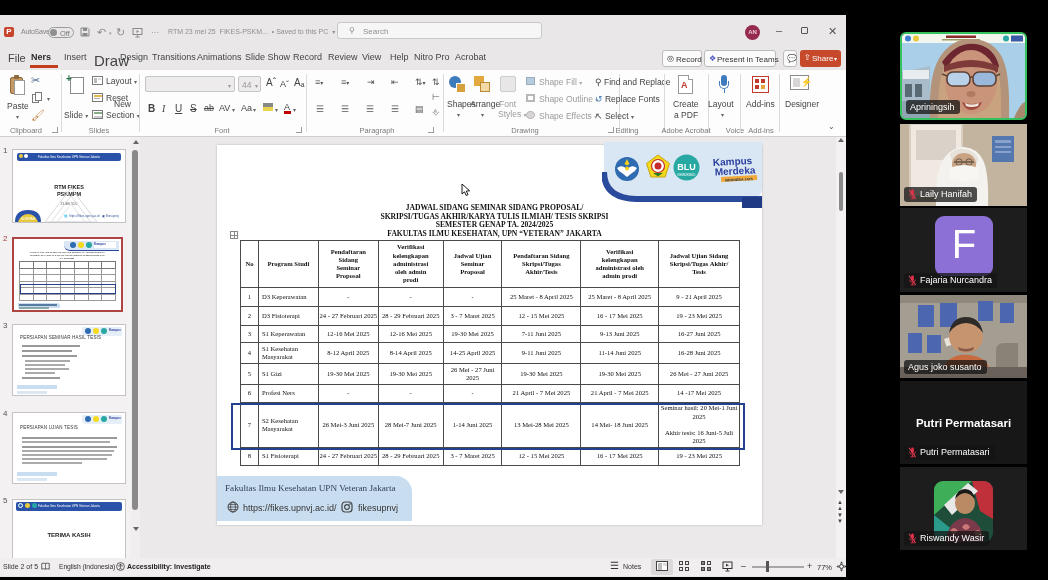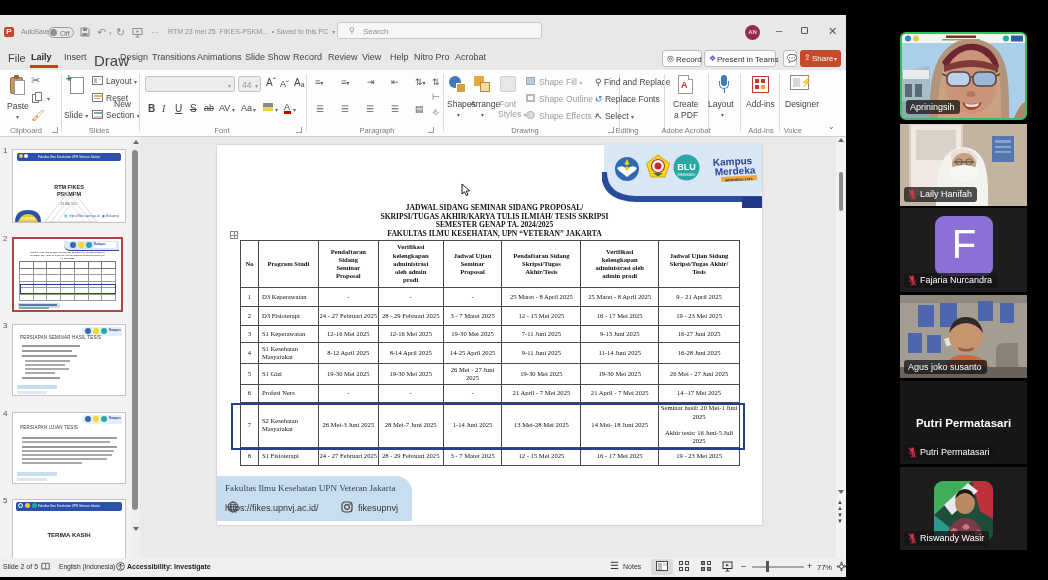--- a/index.html
+++ b/index.html
@@ -64,21 +64,21 @@
         <span style="position:absolute;left:11px;top:3px;color:#8e8e8e;font-size:8px">⚲</span>
         <span style="position:absolute;left:25px;top:4px;color:#8e8e8e;font-size:8px">Search</span>
       </div>
       <div class="abs" style="left:745px;top:10px;width:15px;height:15px;border-radius:50%;background:#96294e;color:#e9c7d2;font-size:6px;font-weight:bold;text-align:center;line-height:15px">AN</div>
       <div class="abs" style="left:776px;top:9px;color:#555;font-size:11px">–</div>
       <div class="abs" style="left:801px;top:12px;width:7px;height:7px;border:1px solid #555;border-radius:1px"></div>
       <div class="abs" style="left:828px;top:10px;color:#555;font-size:11px">✕</div>
     </div>
     <div id="tabsrow">
       <div class="abs" style="top:6px;left:8px;font-size:11px;color:#444">File</div>
-      <div class="abs" style="top:6px;left:31px;font-size:9px;color:#2b2b2b;font-weight:bold">Laily</div>
+      <div class="abs" style="top:6px;left:31px;font-size:9px;color:#2b2b2b;font-weight:bold">Ners</div>
       <div class="abs" style="top:19px;left:30px;width:28px;height:2.5px;background:#c43e1c"></div>
       <div class="abs" style="top:6px;left:64px;font-size:9px;color:#444">Insert</div>
       <div class="abs" style="top:6px;left:94px;font-size:15px;color:#444">Draw</div>
       <div class="abs" style="top:6px;left:120px;font-size:9px;color:#444">Design</div>
       <div class="abs" style="top:6px;left:152px;font-size:9px;color:#444">Transitions</div>
       <div class="abs" style="top:6px;left:197px;font-size:9px;color:#444">Animations</div>
       <div class="abs" style="top:6px;left:245px;font-size:9px;color:#444">Slide Show</div>
       <div class="abs" style="top:6px;left:293px;font-size:9px;color:#444">Record</div>
       <div class="abs" style="top:6px;left:328px;font-size:9px;color:#444">Review</div>
       <div class="abs" style="top:6px;left:362px;font-size:9px;color:#444">View</div>
@@ -229,21 +229,21 @@
       <div class="glabel" style="left:641px;">Adobe Acrobat</div>
       <div class="gsep" style="left:708px"></div>
 
       <div class="abs" style="left:718px;top:5px;width:12px;height:19px">
         <div class="abs" style="left:3px;top:0;width:6px;height:11px;background:#3e7bbd;border-radius:3px"></div>
         <div class="abs" style="left:1px;top:6px;width:10px;height:8px;border:1.5px solid #3e7bbd;border-top:none;border-radius:0 0 6px 6px"></div>
         <div class="abs" style="left:5.5px;top:14px;width:1.5px;height:4px;background:#3e7bbd"></div>
       </div>
       <div class="rtxt" style="left:708px;top:29px;">Layout</div>
       <div class="abs chev" style="left:721px;top:41px;">▾</div>
-      <div class="glabel" style="left:712px;text-align:right;">Voice</div>
+      <div class="glabel" style="left:690px;">Voice</div>
       <div class="gsep" style="left:740px"></div>
 
       <div class="abs" style="left:752px;top:6px;width:17px;height:17px;border:1.5px solid #c0392b">
         <div class="abs" style="left:2px;top:2px;width:4px;height:4px;background:#c0392b"></div>
         <div class="abs" style="left:8px;top:2px;width:4px;height:4px;background:#c0392b"></div>
         <div class="abs" style="left:2px;top:8px;width:4px;height:4px;background:#c0392b"></div>
         <div class="abs" style="left:8px;top:8px;width:4px;height:4px;background:#e8a33d"></div>
       </div>
       <div class="rtxt" style="left:746px;top:29px;">Add-ins</div>
       <div class="glabel" style="left:716px;">Add-ins</div>
@@ -544,21 +544,21 @@
 
         <div class="abs" style="left:0;top:331px;width:195px;height:45px;background:#c9ddf0;border-radius:0 16px 0 0"></div>
         <div class="abs" style="left:8px;top:338px;font-family:'Liberation Serif',serif;font-size:9.2px;color:#32425a;">Fakultas Ilmu Kesehatan UPN Veteran Jakarta</div>
         <svg class="abs" style="left:10px;top:356px" width="12" height="12" viewBox="0 0 12 12">
           <circle cx="6" cy="6" r="5" fill="none" stroke="#444" stroke-width="1"></circle>
           <ellipse cx="6" cy="6" rx="2.4" ry="5" fill="none" stroke="#444" stroke-width="0.8"></ellipse>
           <line x1="1" y1="6" x2="11" y2="6" stroke="#444" stroke-width="0.8"></line>
           <line x1="1.8" y1="3.4" x2="10.2" y2="3.4" stroke="#444" stroke-width="0.8"></line>
           <line x1="1.8" y1="8.6" x2="10.2" y2="8.6" stroke="#444" stroke-width="0.8"></line>
         </svg>
-        <div class="abs" style="left:8px;top:358px;font-size:9px;color:#333">https://fikes.upnvj.ac.id/</div>
+        <div class="abs" style="left:26px;top:358px;font-size:9px;color:#333">https://fikes.upnvj.ac.id/</div>
         <svg class="abs" style="left:124px;top:356px" width="12" height="12" viewBox="0 0 12 12">
           <rect x="1" y="1" width="10" height="10" rx="3" fill="none" stroke="#444" stroke-width="1.2"></rect>
           <circle cx="6" cy="6" r="2.4" fill="none" stroke="#444" stroke-width="1.1"></circle>
           <circle cx="9" cy="3" r="0.8" fill="#444"></circle>
         </svg>
         <div class="abs" style="left:141px;top:358px;font-size:9px;color:#333">fikesupnvj</div>
 
         <svg class="abs" style="left:244px;top:38px" width="10" height="14" viewBox="0 0 10 14">
           <path d="M1,1 L1,11 L3.5,8.8 L5.2,12.5 L7,11.7 L5.3,8.1 L8.6,7.8 Z" fill="#fff" stroke="#000" stroke-width="0.9"></path>
         </svg>

